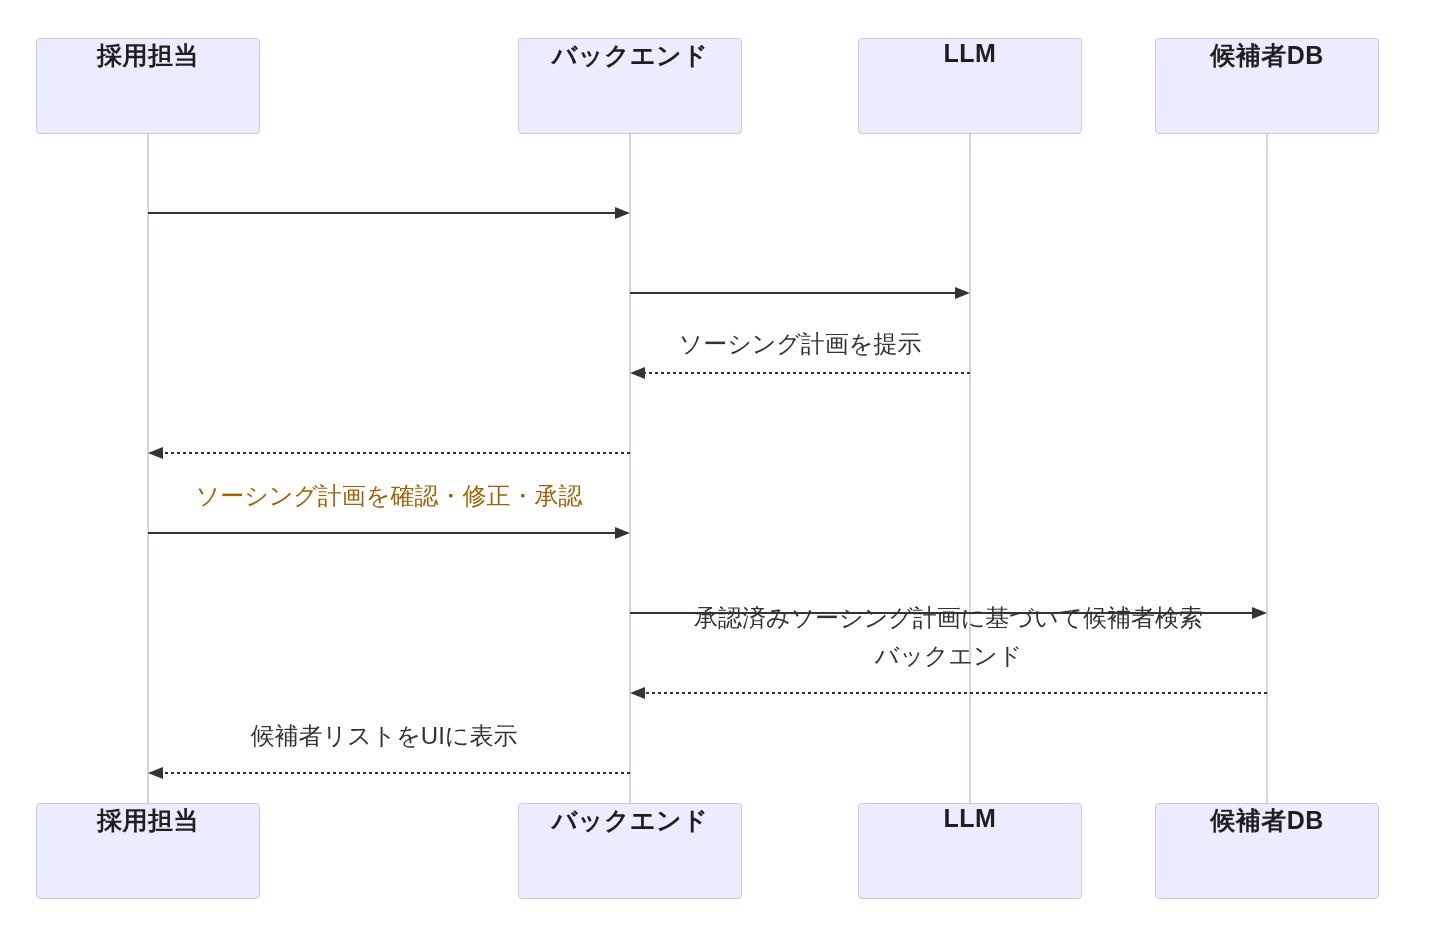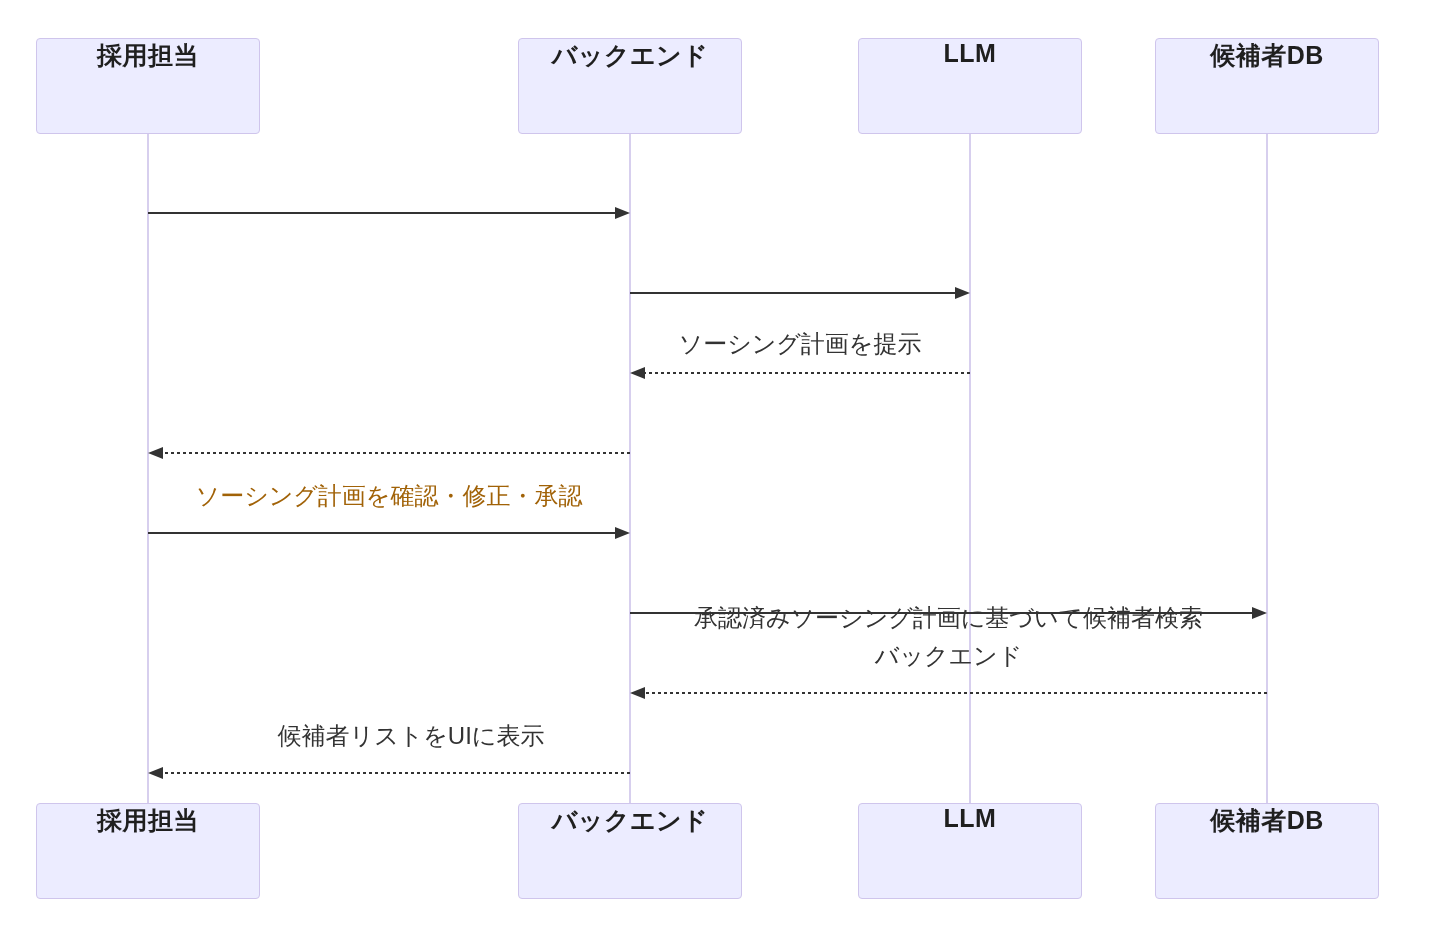--- a/index.html
+++ b/index.html
@@ -42,21 +42,21 @@
       <polygon points="1267,613 1252,607 1252,619" fill="#333333"></polygon>
       <line x1="1267" y1="693" x2="643" y2="693" stroke="#333333" stroke-width="2" stroke-dasharray="3,3"></line>
       <polygon points="630,693 645,687 645,699" fill="#333333"></polygon>
       <line x1="630" y1="773" x2="161" y2="773" stroke="#333333" stroke-width="2" stroke-dasharray="3,3"></line>
       <polygon points="148,773 163,767 163,779" fill="#333333"></polygon>
     </svg>
     <div class="msg-label" style="left: 800px; top: 329px; color: rgb(51, 51, 51);">ソーシング計画を提示</div>
     <div class="msg-label" style="left: 389px; top: 481px; color: #a16207;">ソーシング計画を確認・修正・承認</div>
     <div class="msg-label" style="left: 948.5px; top: 561px; color: rgb(51, 51, 51); margin-top: 42px;">承認済みソーシング計画に基づいて候補者検索</div>
     <div class="msg-label" style="left: 948.5px; top: 641px; color: rgb(51, 51, 51);">バックエンド</div>
-    <div class="msg-label" style="left: 411px; top: 721px; color: rgb(51, 51, 51);">候補者リストをUIに表示</div>
+    <div class="msg-label" style="left: 384px; top: 721px; color: rgb(51, 51, 51);">候補者リストをUIに表示</div>
     <div class="actor-box" style="left: 36px; top: 38px; width: 224px; height: 96px; background: rgb(236, 236, 255); border-color: rgb(207, 197, 236); color: rgb(31, 31, 31);">
       <span>採用担当</span>
     </div>
     <div class="actor-box" style="left: 36px; top: 803px; width: 224px; height: 96px; background: rgb(236, 236, 255); border-color: rgb(207, 197, 236); color: rgb(31, 31, 31);">
       <span>採用担当</span>
     </div>
     <div class="actor-box" style="left: 518px; top: 38px; width: 224px; height: 96px; background: rgb(236, 236, 255); border-color: rgb(207, 197, 236); color: rgb(31, 31, 31);">
       <span>バックエンド</span>
     </div>
     <div class="actor-box" style="left: 518px; top: 803px; width: 224px; height: 96px; background: rgb(236, 236, 255); border-color: rgb(207, 197, 236); color: rgb(31, 31, 31);">

